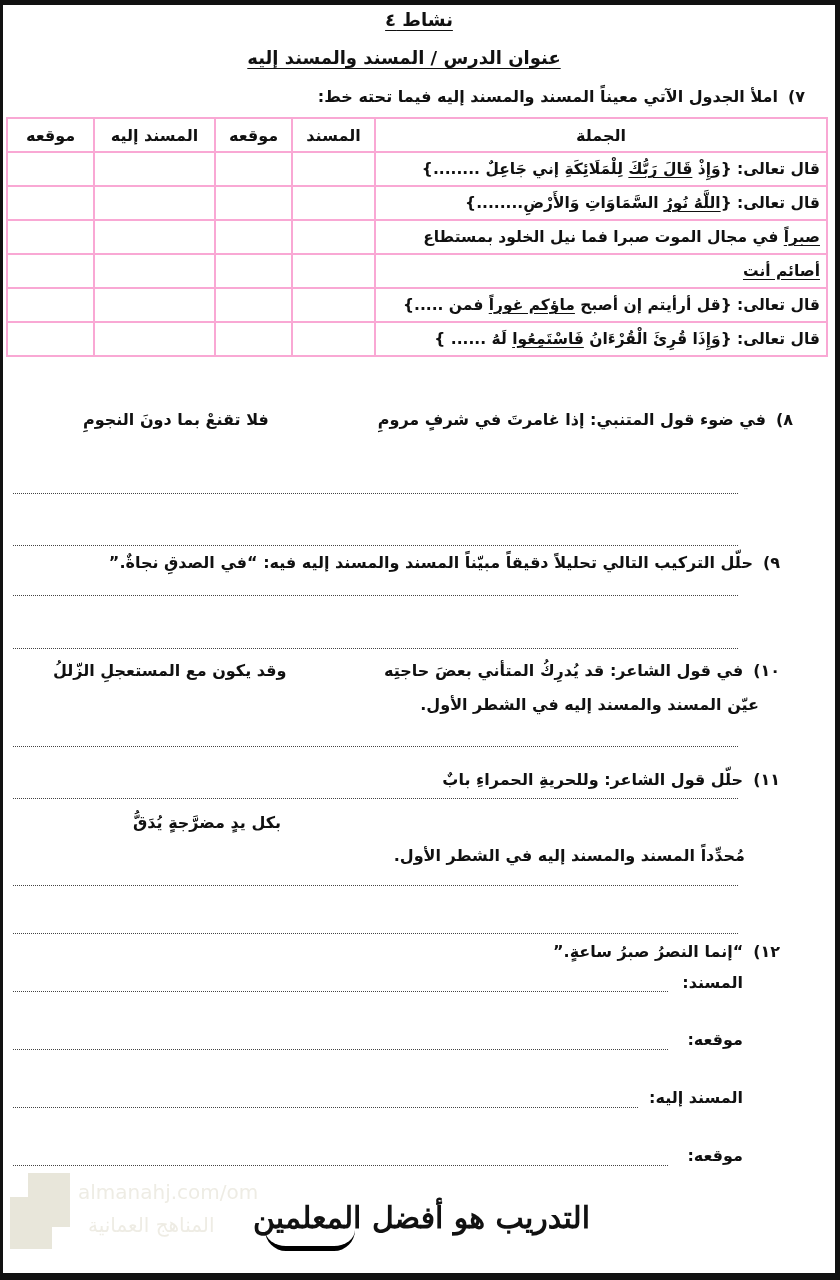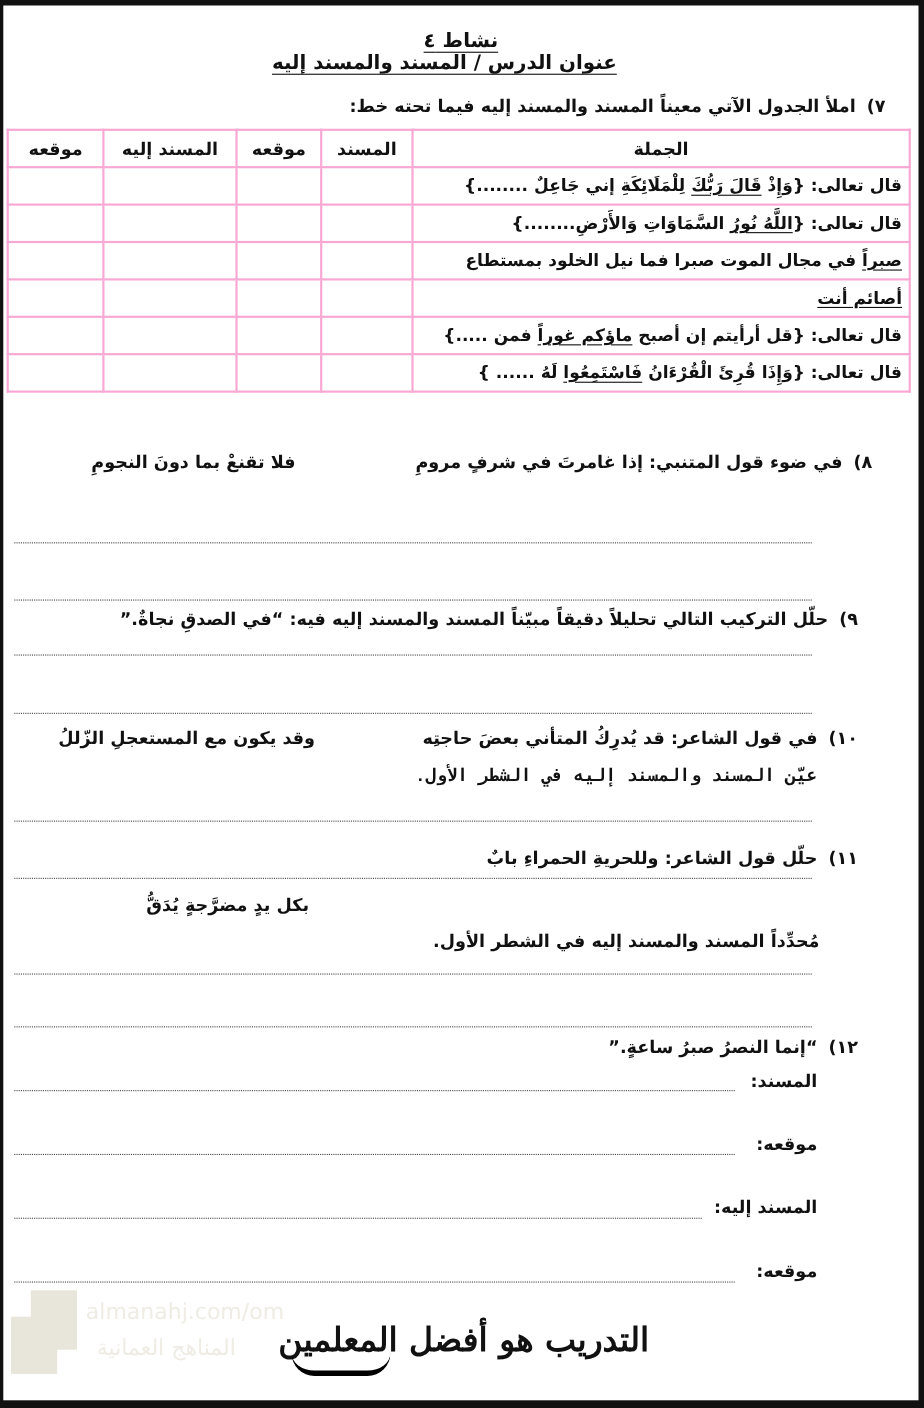--- a/index.html
+++ b/index.html
@@ -24,21 +24,21 @@
   .motto { position: absolute; left: 250px; top: 1195px; font-family: "DejaVu Serif", serif; font-weight: bold; font-size: 30px; }
   .motto-swash { position: absolute; left: 262px; top: 1225px; width: 90px; height: 16px; border-bottom: 5px solid #000; border-radius: 0 0 60px 60px; }
   .wm-block { position: absolute; background: #e8e6da; }
   .wm-text { position: absolute; color: #eeece4; font-size: 20px; direction: ltr; }
 </style>
 </head>
 <body>
 
 <div class="page">
 
-  <div class="abs center title" style="top:22px;">نشاط ٤</div>
+  <div class="abs center title" style="top:4px;">نشاط ٤</div>
   <div class="abs center title" style="top:42px; left:-30px;">عنوان الدرس / المسند والمسند إليه</div>
 
   <div class="abs q" style="right:30px; top:82px;">
     <span class="num">٧)</span><span>املأ الجدول الآتي معيناً المسند والمسند إليه فيما تحته خط:</span>
   </div>
 
   <table class="grid">
     <colgroup>
         <col style="width:452px">
         <col style="width:83px">
@@ -111,21 +111,21 @@
   <div class="abs q" style="right:55px; top:548px;">
     <span class="num">٩)</span><span>حلّل التركيب التالي تحليلاً دقيقاً مبيّناً المسند والمسند إليه فيه: “في الصدقِ نجاةٌ.”</span>
   </div>
   <div class="dots" style="left:10px; width:725px; top:590px;"></div>
   <div class="dots" style="left:10px; width:725px; top:643px;"></div>
 
   <div class="abs q" style="right:55px; top:656px;">
     <span class="num">١٠)</span><span>في قول الشاعر: قد يُدرِكُ المتأني بعضَ حاجتِه</span>
   </div>
   <div class="abs q" style="left:50px; top:656px;">وقد يكون مع المستعجلِ الزّللُ</div>
-  <div class="abs q" style="right:92px; top:690px;font-family:Liberation Mono, monospace;">عيّن المسند والمسند إليه في الشطر الأول.</div>
+  <div class="abs q" style="right:76px; top:690px;">عيّن المسند والمسند إليه في الشطر الأول.</div>
   <div class="dots" style="left:10px; width:725px; top:741px;"></div>
   <div class="dots" style="left:10px; width:725px; top:793px;"></div>
 
   <div class="abs q" style="right:55px; top:765px;">
     <span class="num">١١)</span><span>حلّل قول الشاعر: وللحريةِ الحمراءِ بابٌ</span>
   </div>
   <div class="abs q" style="left:130px; top:808px;">بكل يدٍ مضرَّجةٍ يُدَقُّ</div>
   <div class="abs q" style="right:90px; top:841px;">مُحدِّداً المسند والمسند إليه  في الشطر الأول.</div>
   <div class="dots" style="left:10px; width:725px; top:880px;"></div>
   <div class="dots" style="left:10px; width:725px; top:928px;"></div>

